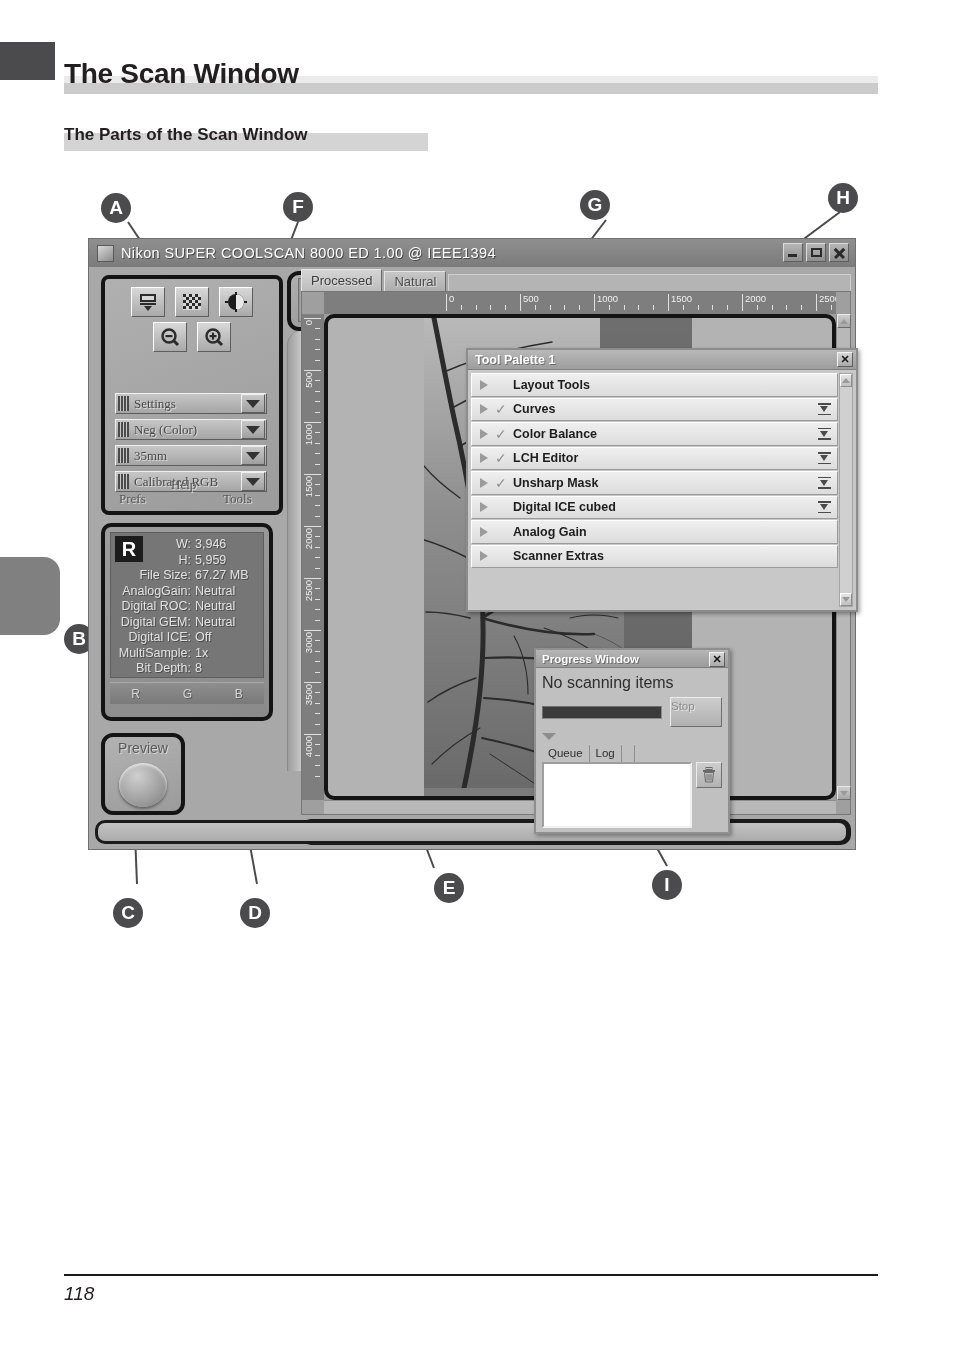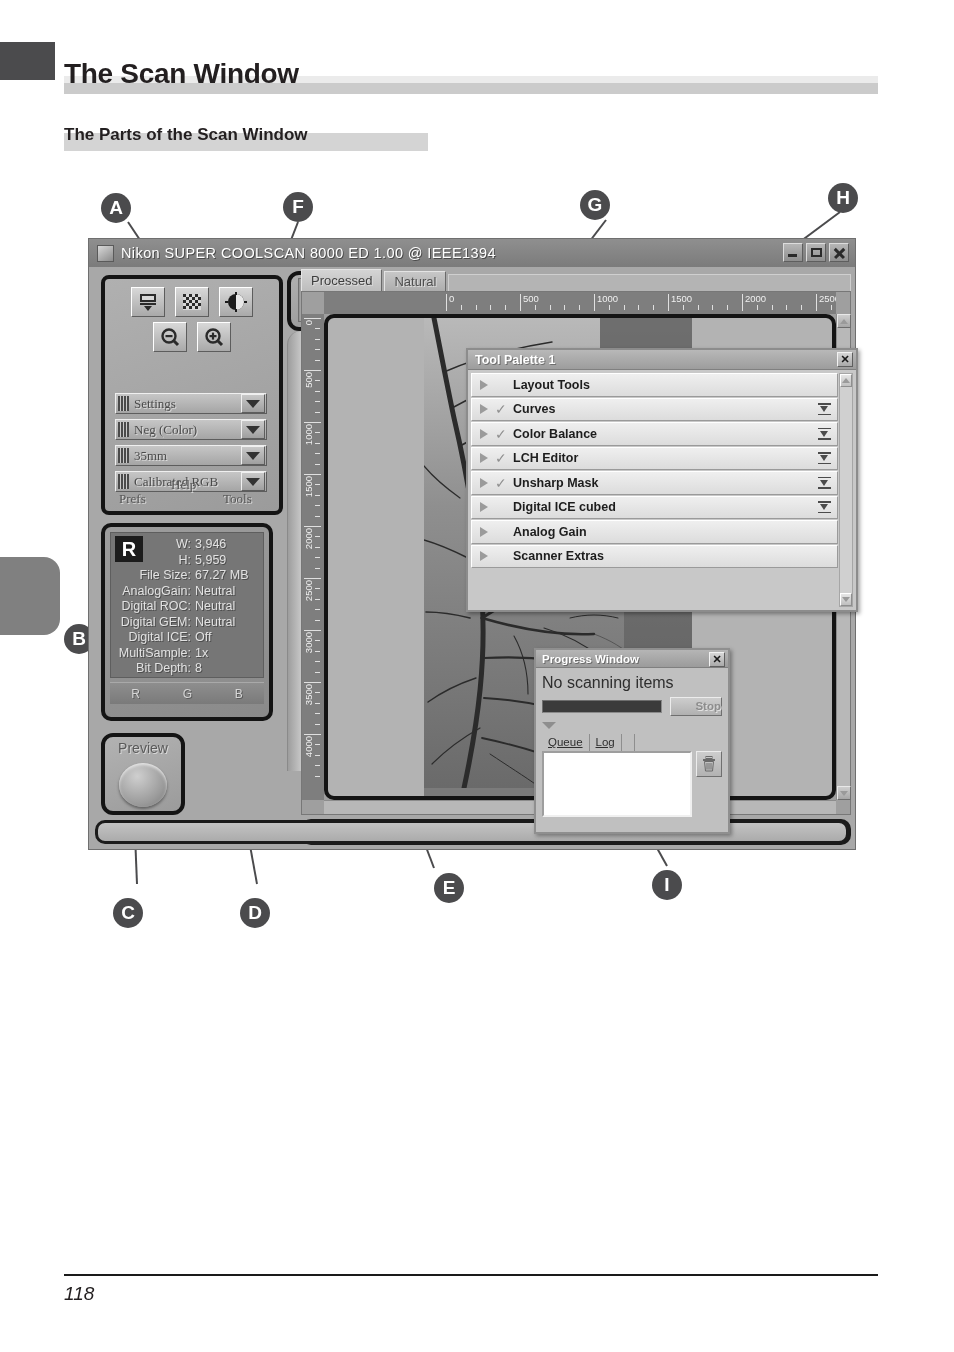--- a/index.html
+++ b/index.html
@@ -367,36 +367,34 @@
   }
   .pw-tb .pt{ font-size:11.5px; font-weight:bold; color:#ffffff; text-shadow:1px 1px 0 #6b6b6b; }
   .pw-body{ position:absolute; left:6px; right:6px; top:24px; bottom:4px; }
   .pw-status{ font-size:16px; color:#2e2e2e; margin-bottom:5px; }
   .pw-prog-row{ display:flex; align-items:center; gap:8px; }
   .pw-bar{
     flex:1; height:13px; background:#3b3b3b;
     border:1px solid #8a8a8a; border-left-color:#6e6e6e; border-top-color:#6e6e6e;
   }
   .pw-stop{
-    width:52px;height:19px;
+    width:52px;height:30px;
     background:linear-gradient(180deg,#cdcdcd,#b0b0b0);
     border:1px solid #ececec; border-right-color:#6f6f6f;border-bottom-color:#6f6f6f;
-    font-size:11.5px;color:#8d8d8d; text-align:right; line-height:17px;
+    font-size:11.5px;color:#8d8d8d; text-align:left; line-height:17px;
     text-shadow:1px 1px 0 #e2e2e2;
-    font-weight:bold;
   }
   .pw-disclose{
     margin-top:6px; width:0;height:0;
     border-left:7px solid transparent;border-right:7px solid transparent;border-top:7px solid #8e8e8e;
   }
   .pw-tabs{ margin-top:5px; display:flex; align-items:flex-end; height:17px; }
   .pw-tab{
     font-size:11.5px; color:#2e2e2e; padding:0 6px; line-height:16px; height:17px;
     border-right:1px solid #8e8e8e;
-    text-decoration:underline;
   }
   .pw-tab.act{ border-bottom:none; }
   .pw-listrow{ display:flex; gap:4px; margin-top:0px; }
   .pw-list{
     flex:1; height:66px; background:#ffffff;
     border:2px solid #9e9e9e; border-right-color:#f0f0f0;border-bottom-color:#f0f0f0;
   }
   .pw-trash{
     width:26px;height:26px;
     background:linear-gradient(180deg,#cdcdcd,#b2b2b2);

